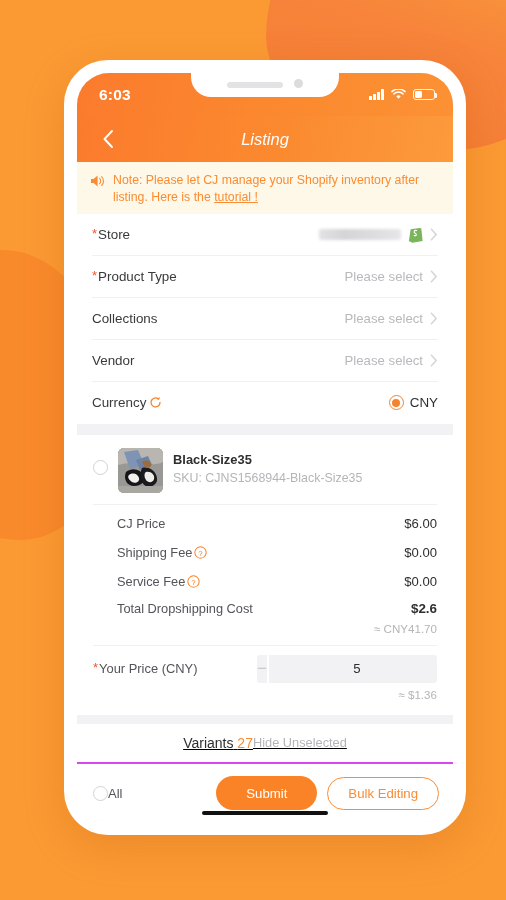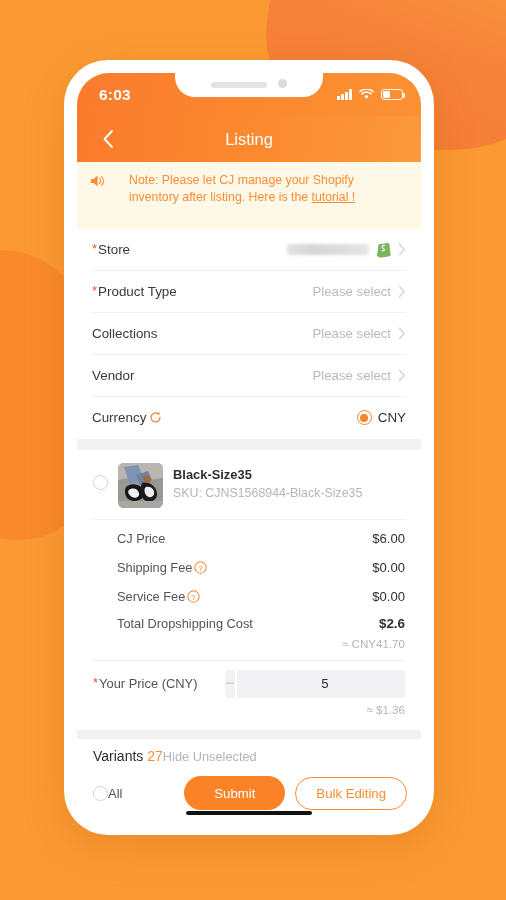--- a/index.html
+++ b/index.html
@@ -33,21 +33,21 @@
     bottom: -160px; left: 40px;
     width: 420px; height: 300px;
     border-radius: 50%;
     background: #FB9A33;
   }
 
   
   #phone-frame {
     position: absolute;
     left: 64px; top: 60px;
-    width: 370px; height: 775px;
+    width: 402px; height: 775px;
     background: #ffffff;
     border-radius: 44px;
     box-shadow: 0 12px 40px rgba(180, 80, 10, .22);
     padding: 13px;
     z-index: 5;
   }
   #phone-screen {
     position: relative;
     width: 100%; height: 100%;
     border-radius: 32px;
@@ -124,20 +124,21 @@
 
   
   #nav-bar {
     height: 46px;
     background: linear-gradient(100deg, #FB7B2D 0%, #FB8A2F 55%, #FC9A3C 100%);
     flex: 0 0 auto;
     display: flex;
     align-items: center;
     position: relative;
     padding: 0 18px;
+    font-style: italic;
   }
   #back-button {
     width: 26px; height: 26px;
     display: flex; align-items: center; justify-content: center;
     cursor: pointer;
   }
   #back-button svg { display:block; }
   #nav-title {
     position: absolute; left: 0; right: 0;
     text-align: center;
@@ -145,22 +146,22 @@
     font-size: 16.5px;
     font-weight: normal;
     pointer-events: none;
   }
 
   
   #notice-banner {
     background: #FEF8E8;
     flex: 0 0 auto;
     display: flex;
-    gap: 24px;
-    padding: 10px 14px 22px 13px;
+    gap: 8px;
+    padding: 10px 14px 7px 13px;
     align-items: flex-start;
   }
   #speaker-icon { flex: 0 0 auto; margin-top: 2px; }
   #notice-text {
     font-size: 12.3px;
     line-height: 1.42;
     color: #FA8C34;
   }
   #notice-link {
     color: #FA8C34;
@@ -287,23 +288,24 @@
     text-align: right; font-size: 11.6px; color: #b5b5b9;
     padding: 5px 0 4px 0;
   }
 
   
   .section-gap-sm { height: 9px; background: #f2f2f4; flex: 0 0 auto; }
   #variants-bar {
     background: #fff;
     flex: 0 0 auto;
     height: 40px;
-    display: flex; align-items: center; justify-content: flex-start;
+    display: flex; align-items: center; justify-content: center;
     padding: 0 16px;
-    border-bottom: 5px solid #d946ef;
+    border-bottom: 2px solid #d946ef;
+    text-decoration: underline;
   }
   #variants-left { font-size: 14px; color: #2f2f31; }
   #variants-count { color: #FA8C34; }
   #hide-unselected { font-size: 12.8px; color: #b5b5b9; cursor: pointer; }
 
   
   #bottom-bar {
     flex: 0 0 auto;
     background: #fff;
     height: 58px;

